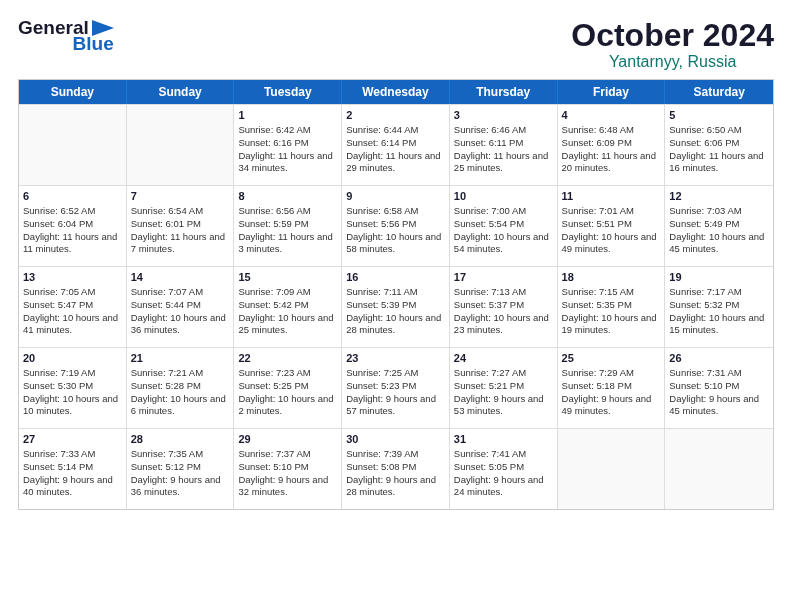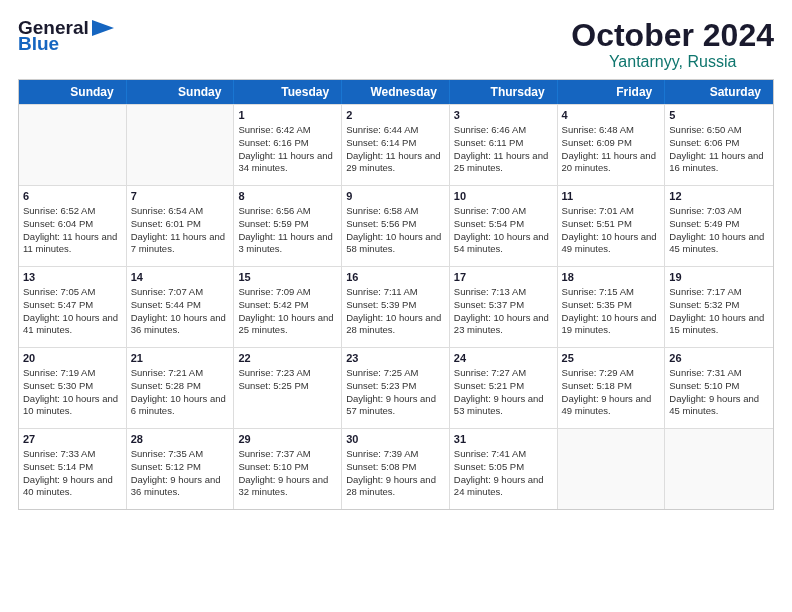--- a/index.html
+++ b/index.html
@@ -45,21 +45,21 @@
     .cal-header {
       display: grid;
       grid-template-columns: repeat(7, 1fr);
       background: #1565C0;
     }
     .cal-header-cell {
       color: #fff;
       font-size: 12px;
       font-weight: bold;
       padding: 5px 12px;
-      text-align: right;
+      text-align: center;
       border-right: 1px solid #1976D2;
     }
     .cal-header-cell:last-child { border-right: none; }
     .cal-body {
       flex: 1;
       display: flex;
       flex-direction: column;
     }
     .cal-row {
       display: grid;
@@ -96,21 +96,21 @@
 <div class="page">
   <div class="header">
     <div class="logo-wrapper">
       <div style="display:flex; flex-direction:column; line-height:1;">
         <div style="display:flex; align-items:center;">
           <span style="font-size:19px; font-weight:bold; color:#1a1a2e;">General</span>
           <svg width="22" height="16" viewBox="0 0 22 16" style="margin-left:3px; margin-top:1px;">
             <polygon points="0,0 22,8 0,16" fill="#1565C0"></polygon>
           </svg>
         </div>
-        <span style="font-size:19px; font-weight:bold; color:#1565C0; margin-top:-3px;">Blue</span>
+        <span style="font-size:19px; font-weight:bold; color:#1565C0; margin-top:-3px;text-align:right;">Blue</span>
       </div>
     </div>
     <div class="title-block">
       <div class="month-title">October 2024</div>
       <div class="location">Yantarnyy, Russia</div>
     </div>
   </div>
 
   <div class="calendar">
     <div class="cal-header">
@@ -146,21 +146,21 @@
           <div class="cal-cell"><span class="day-num">14</span><span>Sunrise: 7:07 AM</span><br><span>Sunset: 5:44 PM</span><br><span>Daylight: 10 hours and 36 minutes.</span></div>
           <div class="cal-cell"><span class="day-num">15</span><span>Sunrise: 7:09 AM</span><br><span>Sunset: 5:42 PM</span><br><span>Daylight: 10 hours and 25 minutes.</span></div>
           <div class="cal-cell"><span class="day-num">16</span><span>Sunrise: 7:11 AM</span><br><span>Sunset: 5:39 PM</span><br><span>Daylight: 10 hours and 28 minutes.</span></div>
           <div class="cal-cell"><span class="day-num">17</span><span>Sunrise: 7:13 AM</span><br><span>Sunset: 5:37 PM</span><br><span>Daylight: 10 hours and 23 minutes.</span></div>
           <div class="cal-cell"><span class="day-num">18</span><span>Sunrise: 7:15 AM</span><br><span>Sunset: 5:35 PM</span><br><span>Daylight: 10 hours and 19 minutes.</span></div>
           <div class="cal-cell"><span class="day-num">19</span><span>Sunrise: 7:17 AM</span><br><span>Sunset: 5:32 PM</span><br><span>Daylight: 10 hours and 15 minutes.</span></div>
         </div>
         <div class="cal-row">
           <div class="cal-cell"><span class="day-num">20</span><span>Sunrise: 7:19 AM</span><br><span>Sunset: 5:30 PM</span><br><span>Daylight: 10 hours and 10 minutes.</span></div>
           <div class="cal-cell"><span class="day-num">21</span><span>Sunrise: 7:21 AM</span><br><span>Sunset: 5:28 PM</span><br><span>Daylight: 10 hours and 6 minutes.</span></div>
-          <div class="cal-cell"><span class="day-num">22</span><span>Sunrise: 7:23 AM</span><br><span>Sunset: 5:25 PM</span><br></div>
+          <div class="cal-cell"><span class="day-num">22</span><span>Sunrise: 7:23 AM</span><br><span>Sunset: 5:25 PM</span><br><span>Daylight: 10 hours and 2 minutes.</span></div>
           <div class="cal-cell"><span class="day-num">23</span><span>Sunrise: 7:25 AM</span><br><span>Sunset: 5:23 PM</span><br><span>Daylight: 9 hours and 57 minutes.</span></div>
           <div class="cal-cell"><span class="day-num">24</span><span>Sunrise: 7:27 AM</span><br><span>Sunset: 5:21 PM</span><br><span>Daylight: 9 hours and 53 minutes.</span></div>
           <div class="cal-cell"><span class="day-num">25</span><span>Sunrise: 7:29 AM</span><br><span>Sunset: 5:18 PM</span><br><span>Daylight: 9 hours and 49 minutes.</span></div>
           <div class="cal-cell"><span class="day-num">26</span><span>Sunrise: 7:31 AM</span><br><span>Sunset: 5:10 PM</span><br><span>Daylight: 9 hours and 45 minutes.</span></div>
         </div>
         <div class="cal-row">
           <div class="cal-cell"><span class="day-num">27</span><span>Sunrise: 7:33 AM</span><br><span>Sunset: 5:14 PM</span><br><span>Daylight: 9 hours and 40 minutes.</span></div>
           <div class="cal-cell"><span class="day-num">28</span><span>Sunrise: 7:35 AM</span><br><span>Sunset: 5:12 PM</span><br><span>Daylight: 9 hours and 36 minutes.</span></div>
           <div class="cal-cell"><span class="day-num">29</span><span>Sunrise: 7:37 AM</span><br><span>Sunset: 5:10 PM</span><br><span>Daylight: 9 hours and 32 minutes.</span></div>
           <div class="cal-cell"><span class="day-num">30</span><span>Sunrise: 7:39 AM</span><br><span>Sunset: 5:08 PM</span><br><span>Daylight: 9 hours and 28 minutes.</span></div>

